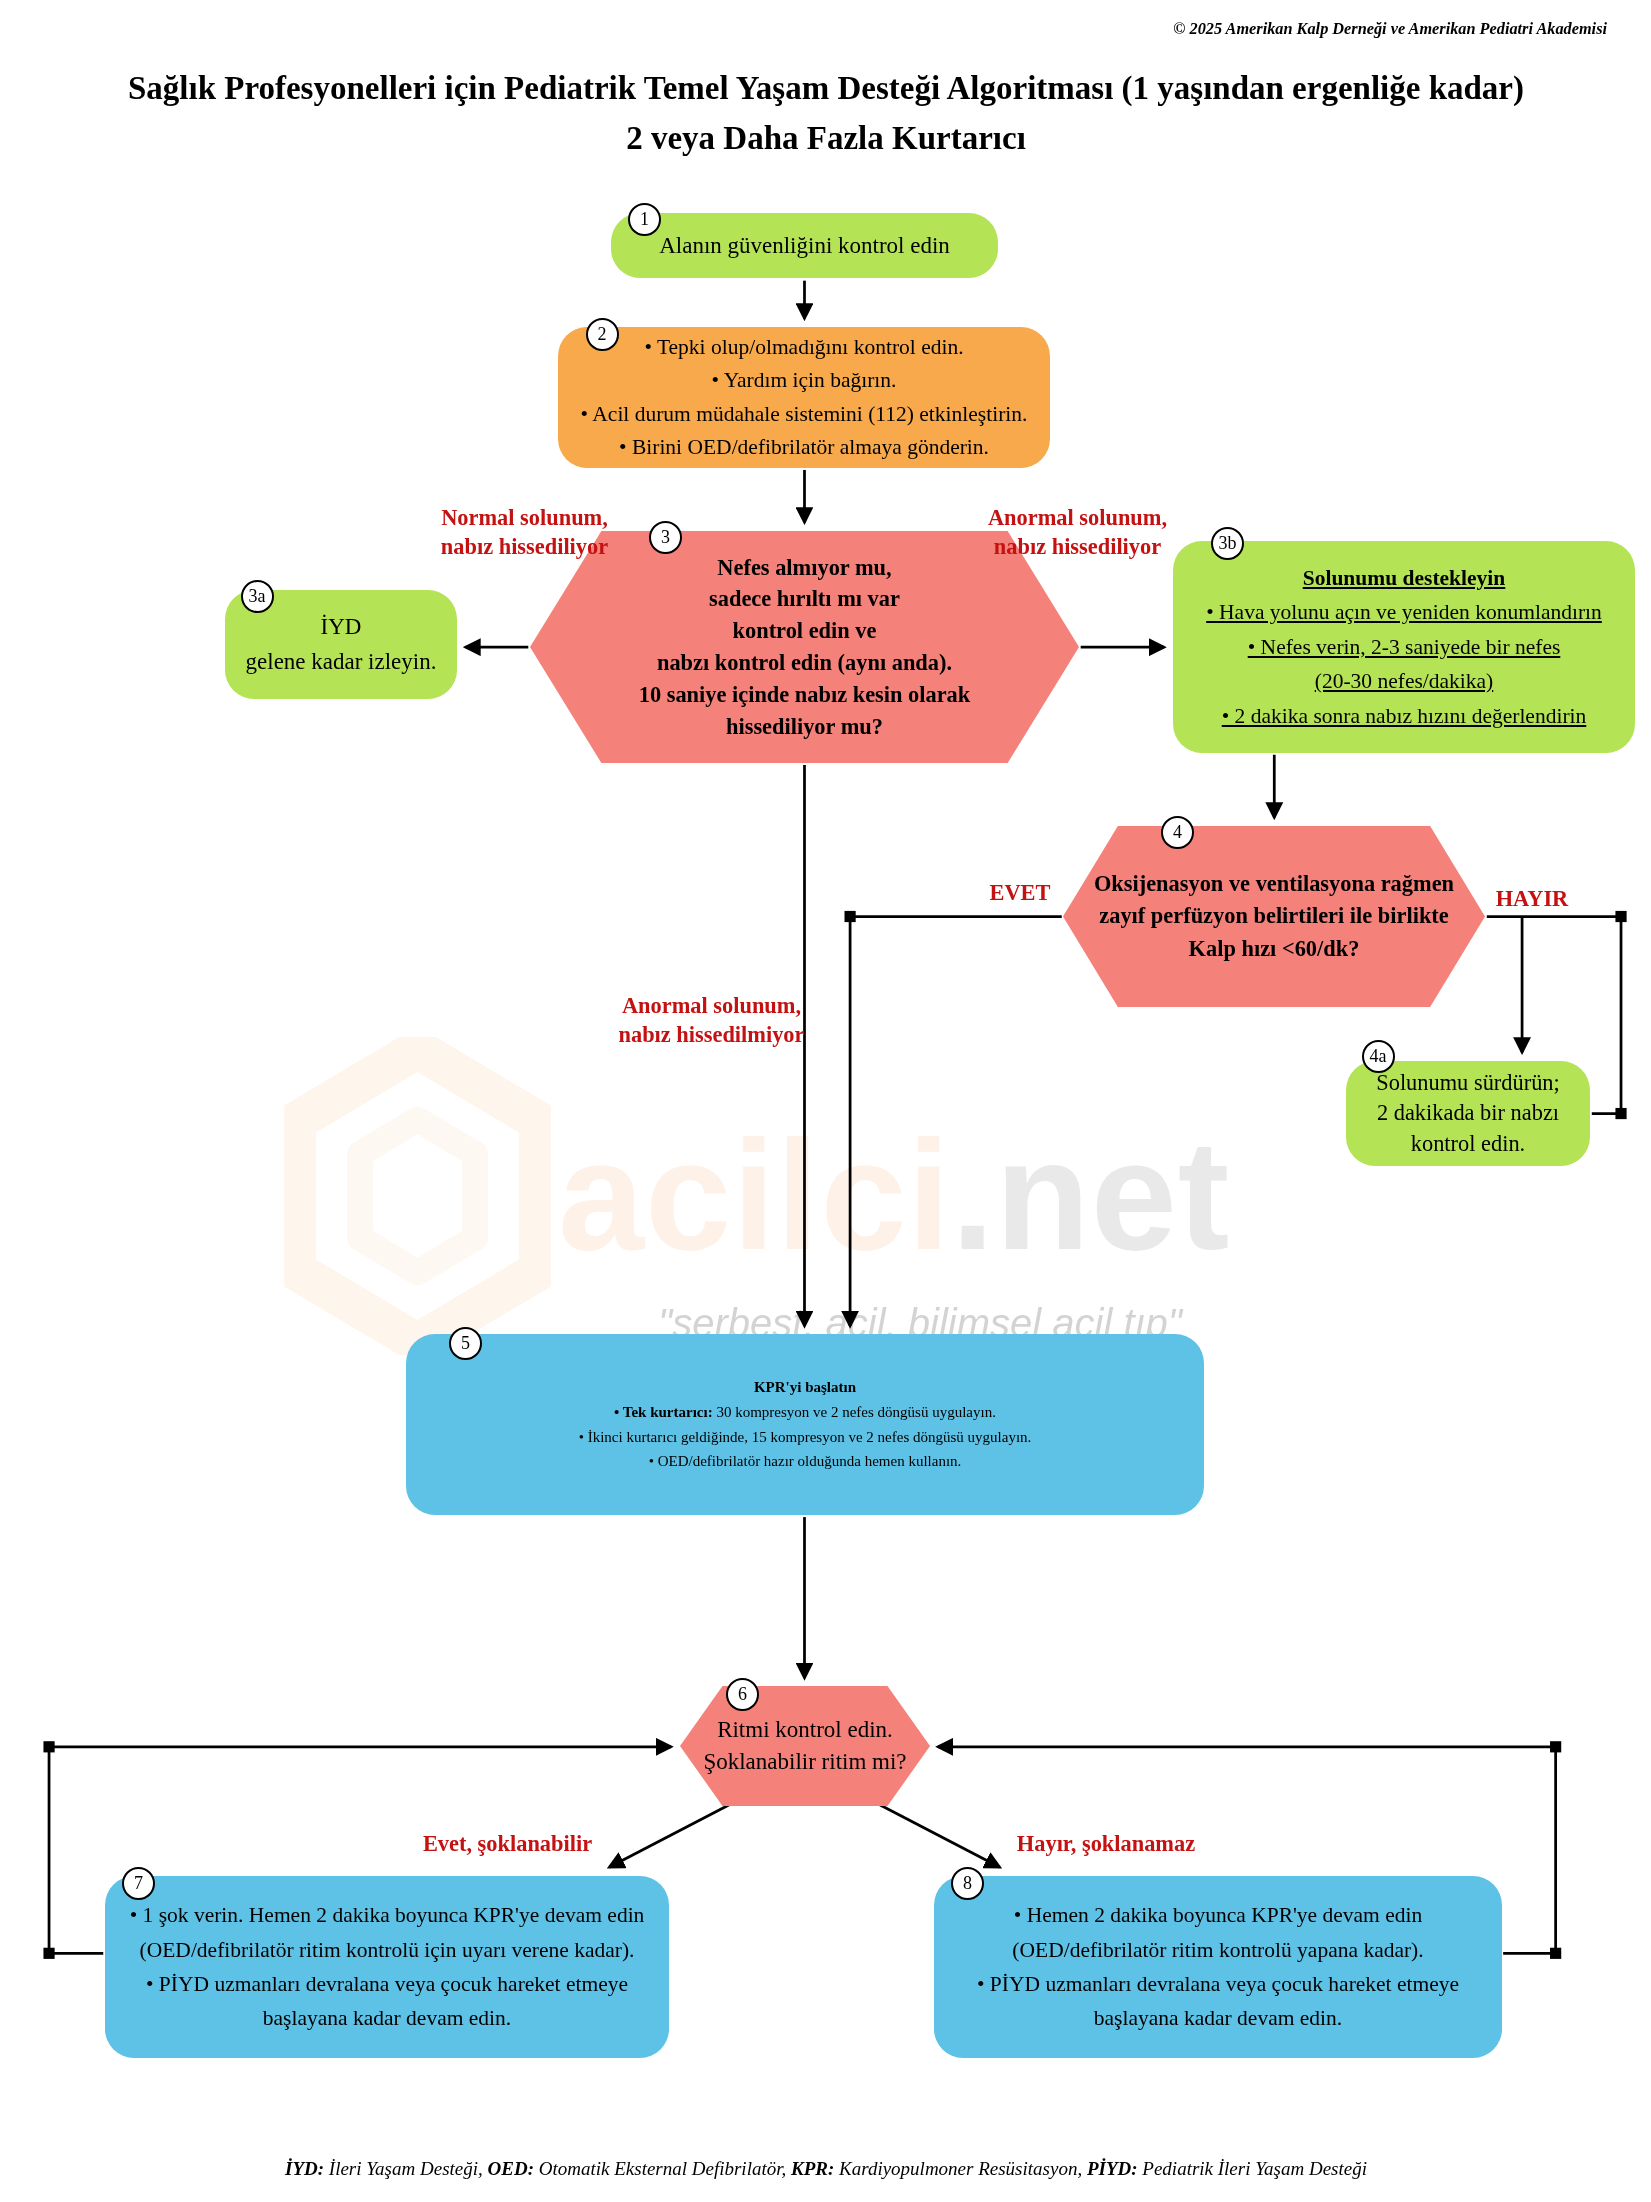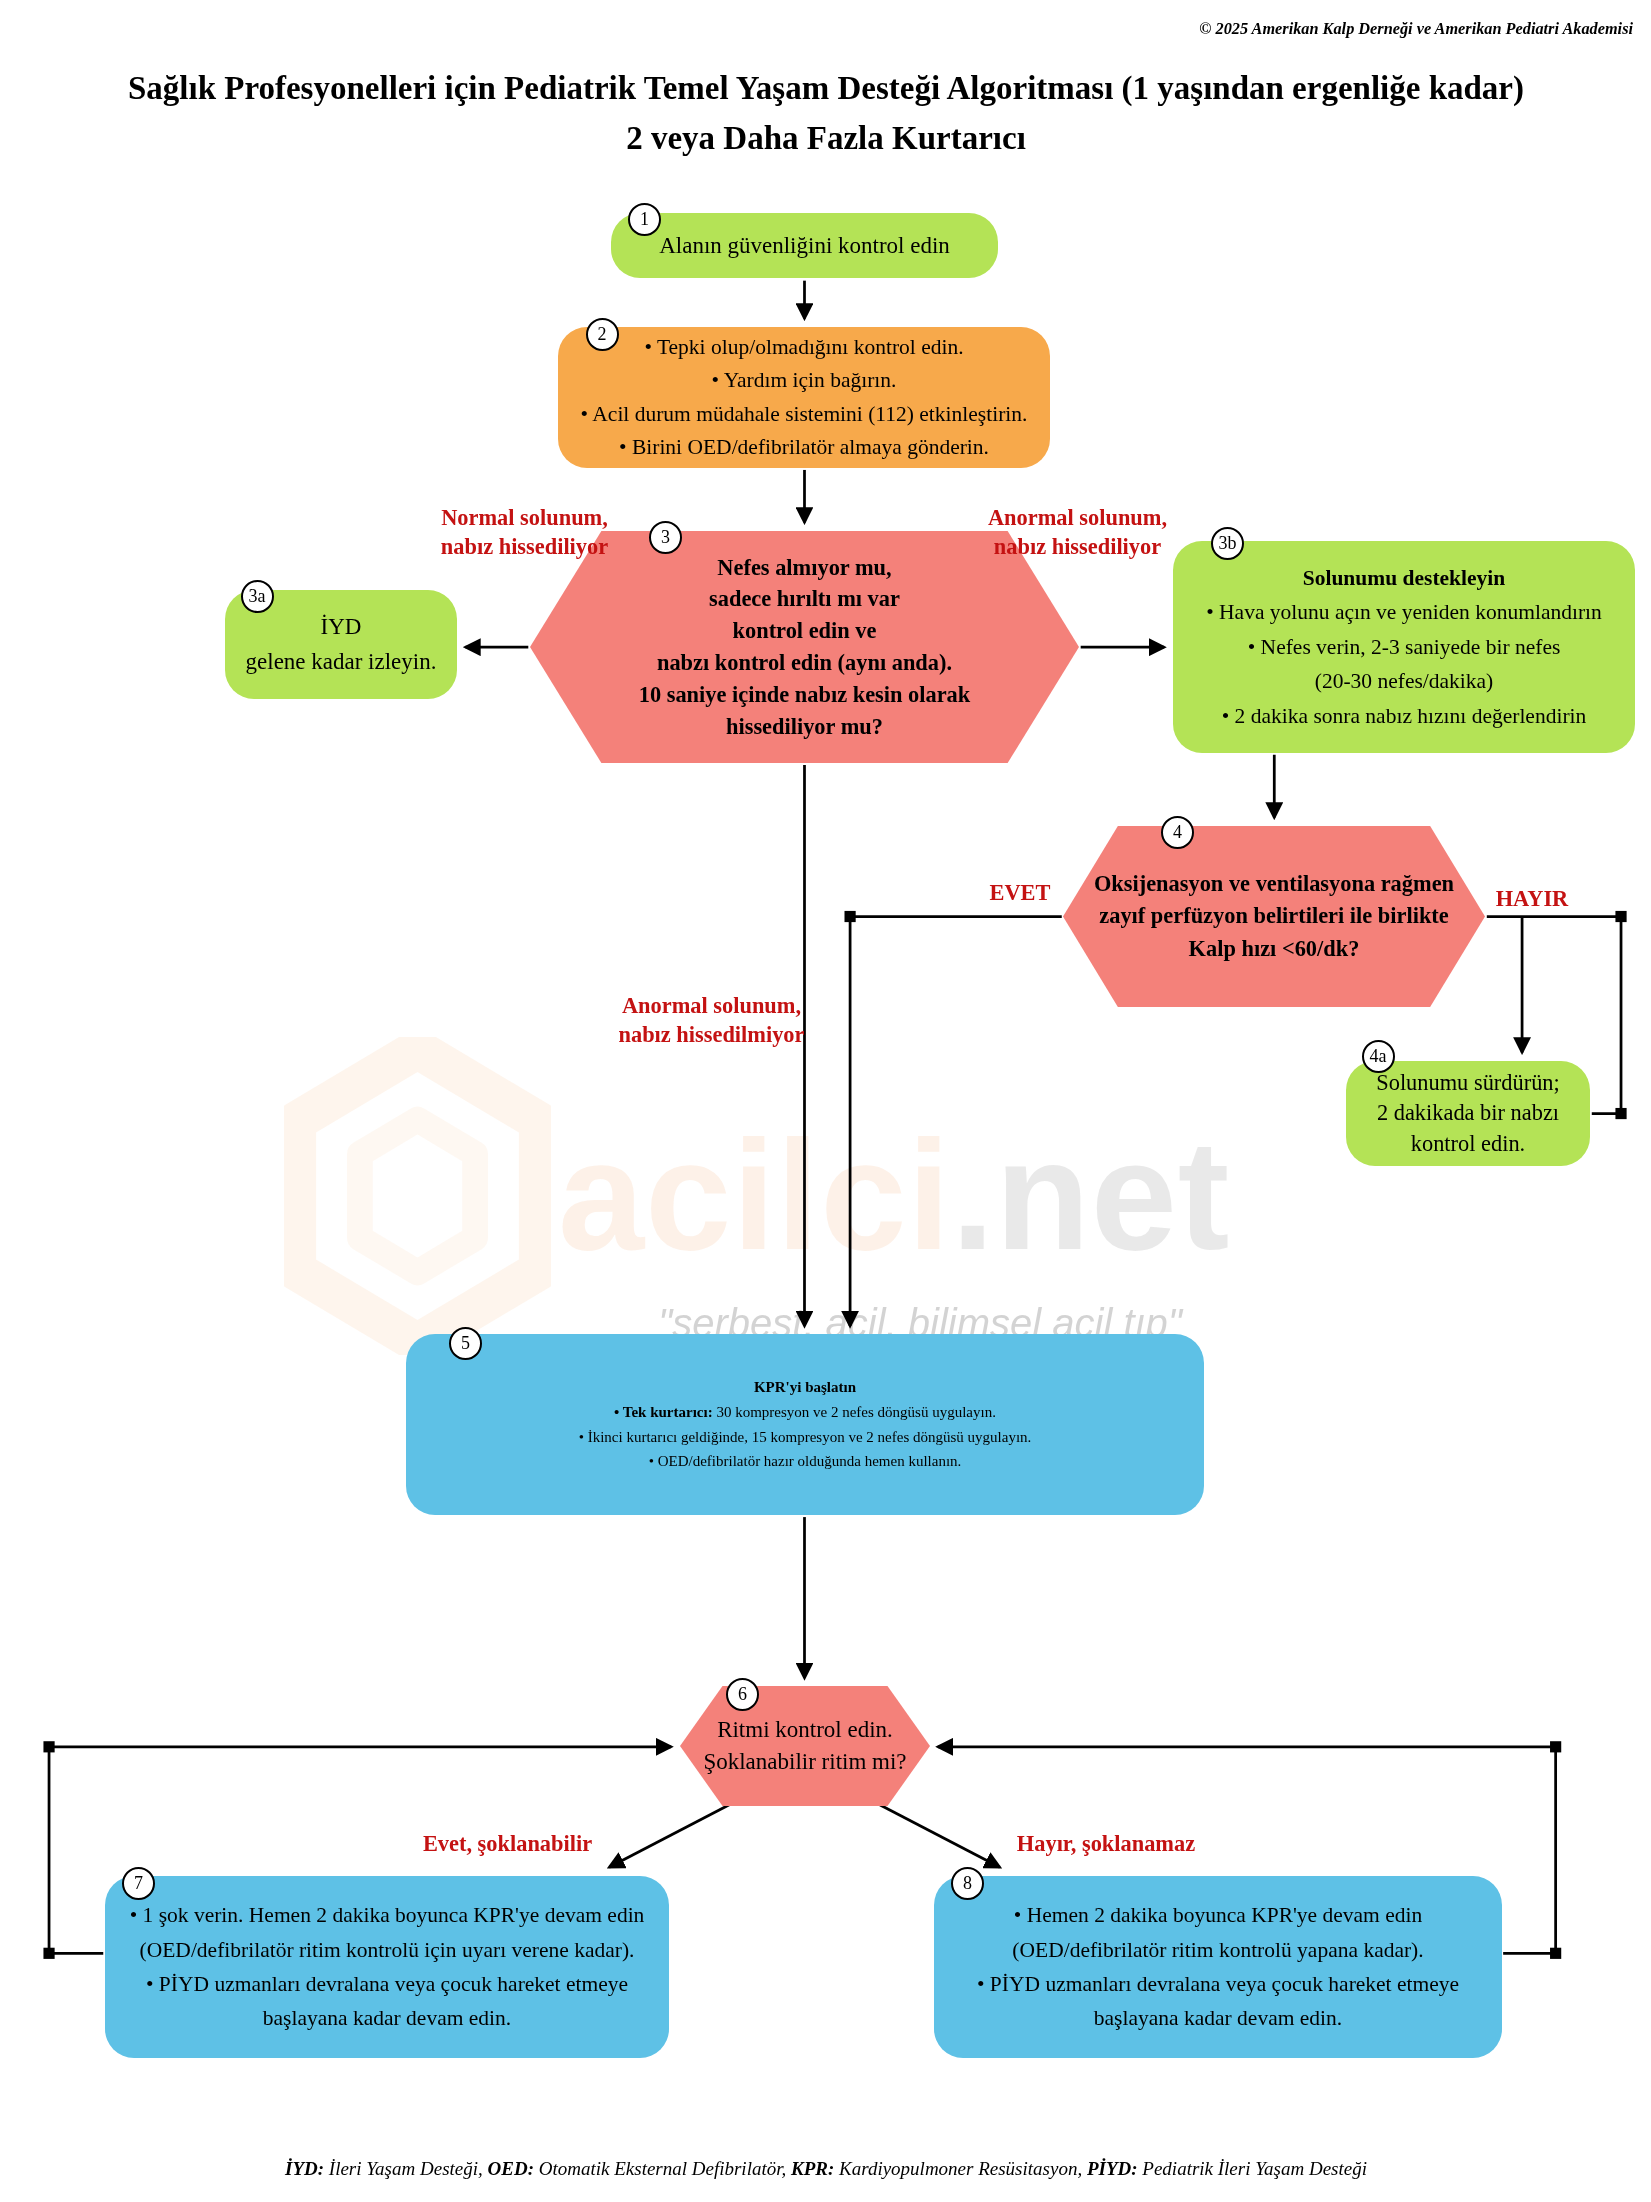--- a/index.html
+++ b/index.html
@@ -6,21 +6,21 @@
   html,body { width:1652px; background:#ffffff; }
   body { font-family:"Liberation Serif", serif; color:#000; }
   .canvas { position:relative; width:1652px; height:2203px; background:#fff; overflow:hidden; }
 
   
   .watermark { position:absolute; inset:0; z-index:0; }
   .edges { position:absolute; left:0; top:0; z-index:1; }
   .node, .edge-label, .hdr, .ftr { position:absolute; z-index:2; }
 
   
-  .copyright { position:absolute; top:19px; right:19px; font-size:16.3px; font-weight:bold; font-style:italic; z-index:2; }
+  .copyright { position:absolute; top:19px; right:45px; font-size:16.3px; font-weight:bold; font-style:italic; z-index:2; }
   .title { position:absolute; top:64px; left:0; width:100%; text-align:center; font-size:33px; font-weight:bold; line-height:1.5; z-index:2; }
   .footer { position:absolute; top:2158px; left:0; width:100%; text-align:center; font-size:19px; font-style:italic; z-index:2; }
   .footer b { font-weight:bold; font-style:italic; }
 
   
   .shape { width:100%; height:100%; display:flex; flex-direction:column; justify-content:center; align-items:center; text-align:center; }
   .rounded { border-radius:29px; }
   .hex { clip-path: polygon(13% 0, 87% 0, 100% 50%, 87% 100%, 13% 100%, 0 50%); font-weight: bold; }
   .hex-narrow { clip-path: polygon(17% 0, 83% 0, 100% 50%, 83% 100%, 17% 100%, 0 50%); }
   .green  { background: var(--green,  #b4e356); }
@@ -132,21 +132,21 @@
   </div>
 
   <div class="node" style="left:225px; top:590px; width:232px; height:109px;">
     <div class="badge" style="left:15.5px; top:-10.3px;">3a</div>
     <div class="shape rounded green" style="font-size:23px; line-height:1.5;">
       <div class="line">İYD</div>
       <div class="line">gelene kadar izleyin.</div>
     </div>
   </div>
 
-  <div class="node" style="left:1173px; top:541px; width:462px; height:212px;">
+  <div class="node" style="left:1173px; top:541px; width:462px; height:212px;text-decoration:underline;">
     <div class="badge" style="left:38px; top:-13.8px;">3b</div>
     <div class="shape rounded green" style="font-size:21.5px; line-height:1.6;">
       <div class="line bold">Solunumu destekleyin</div>
       <div class="line">• Hava yolunu açın ve yeniden konumlandırın</div>
       <div class="line">• Nefes verin, 2-3 saniyede bir nefes</div>
       <div class="line">(20-30 nefes/dakika)</div>
       <div class="line">• 2 dakika sonra nabız hızını değerlendirin</div>
     </div>
   </div>
 

